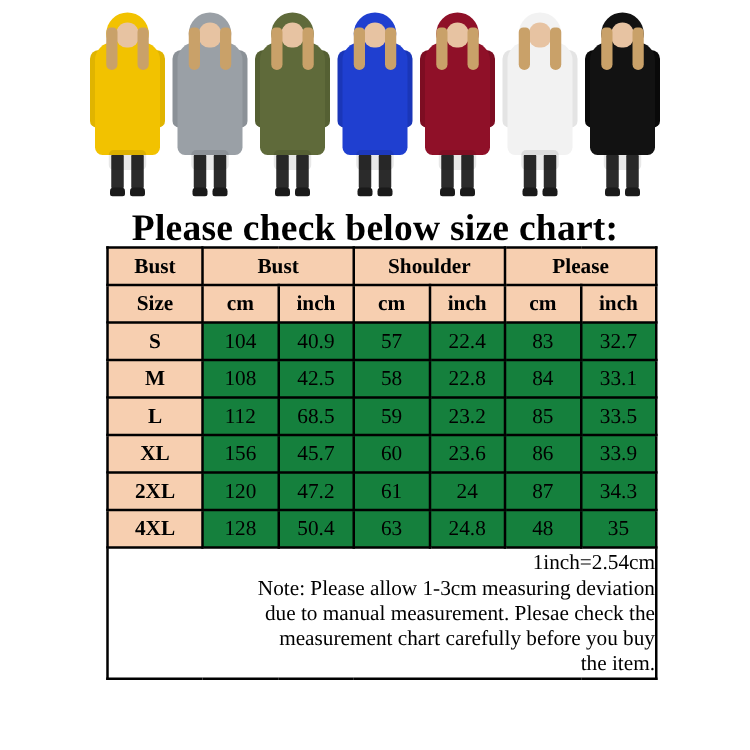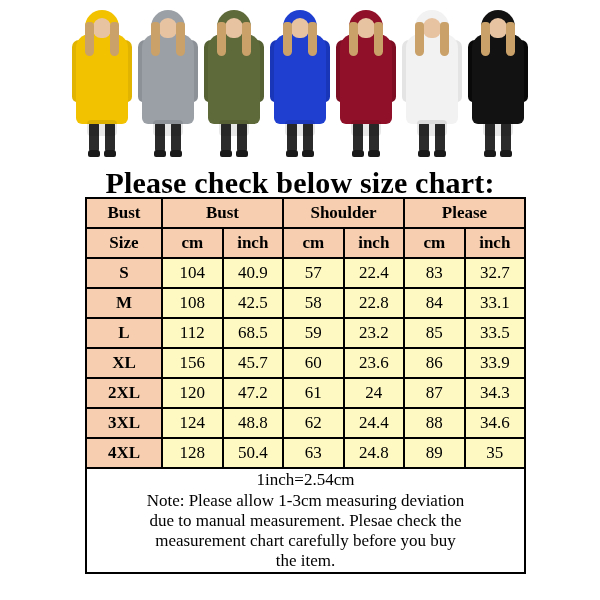--- a/index.html
+++ b/index.html
@@ -174,33 +174,33 @@
     background: #f7cfb0;
     font-weight: bold;
     font-size: 16px;
   }
   .tag-cell {
     background: #f7cfb0;
     font-weight: bold;
     font-size: 18px;
   }
   .val-cell {
-    background: #fef9c3;
+    background: #15803d;
     font-size: 17px;
   }
   .note-cell {
     background: #ffffff;
     font-size: 17px;
     line-height: 1.18;
     padding: 3px 6px 6px 6px;
     height: auto;
   }
   .note-line {
     display: block;
-    text-align: center;
+    text-align: right;
   }
   .note-line.first { margin-bottom: 1px; }
 </style>
 </head>
 <body>
 
 <div class="page">
 
   <div class="models">
     <div class="model">
@@ -404,35 +404,26 @@
         <tr>
           <td class="tag-cell">2XL</td>
           <td class="val-cell">120</td>
           <td class="val-cell">47.2</td>
           <td class="val-cell">61</td>
           <td class="val-cell">24</td>
           <td class="val-cell">87</td>
           <td class="val-cell">34.3</td>
         </tr>
         <tr>
-          <td class="tag-cell">3XL</td>
-          <td class="val-cell">124</td>
-          <td class="val-cell">48.8</td>
-          <td class="val-cell">62</td>
-          <td class="val-cell">24.4</td>
-          <td class="val-cell">88</td>
-          <td class="val-cell">34.6</td>
-        </tr>
-        <tr>
           <td class="tag-cell">4XL</td>
           <td class="val-cell">128</td>
           <td class="val-cell">50.4</td>
           <td class="val-cell">63</td>
           <td class="val-cell">24.8</td>
-          <td class="val-cell">89</td>
+          <td class="val-cell">48</td>
           <td class="val-cell">35</td>
         </tr>
 
         <tr>
           <td class="note-cell" colspan="7">
             <span class="note-line first">1inch=2.54cm</span>
             <span class="note-line">Note: Please allow 1-3cm measuring deviation</span>
             <span class="note-line">due to manual measurement.  Plesae check the</span>
             <span class="note-line">measurement  chart carefully before you buy</span>
             <span class="note-line">the item.</span>

